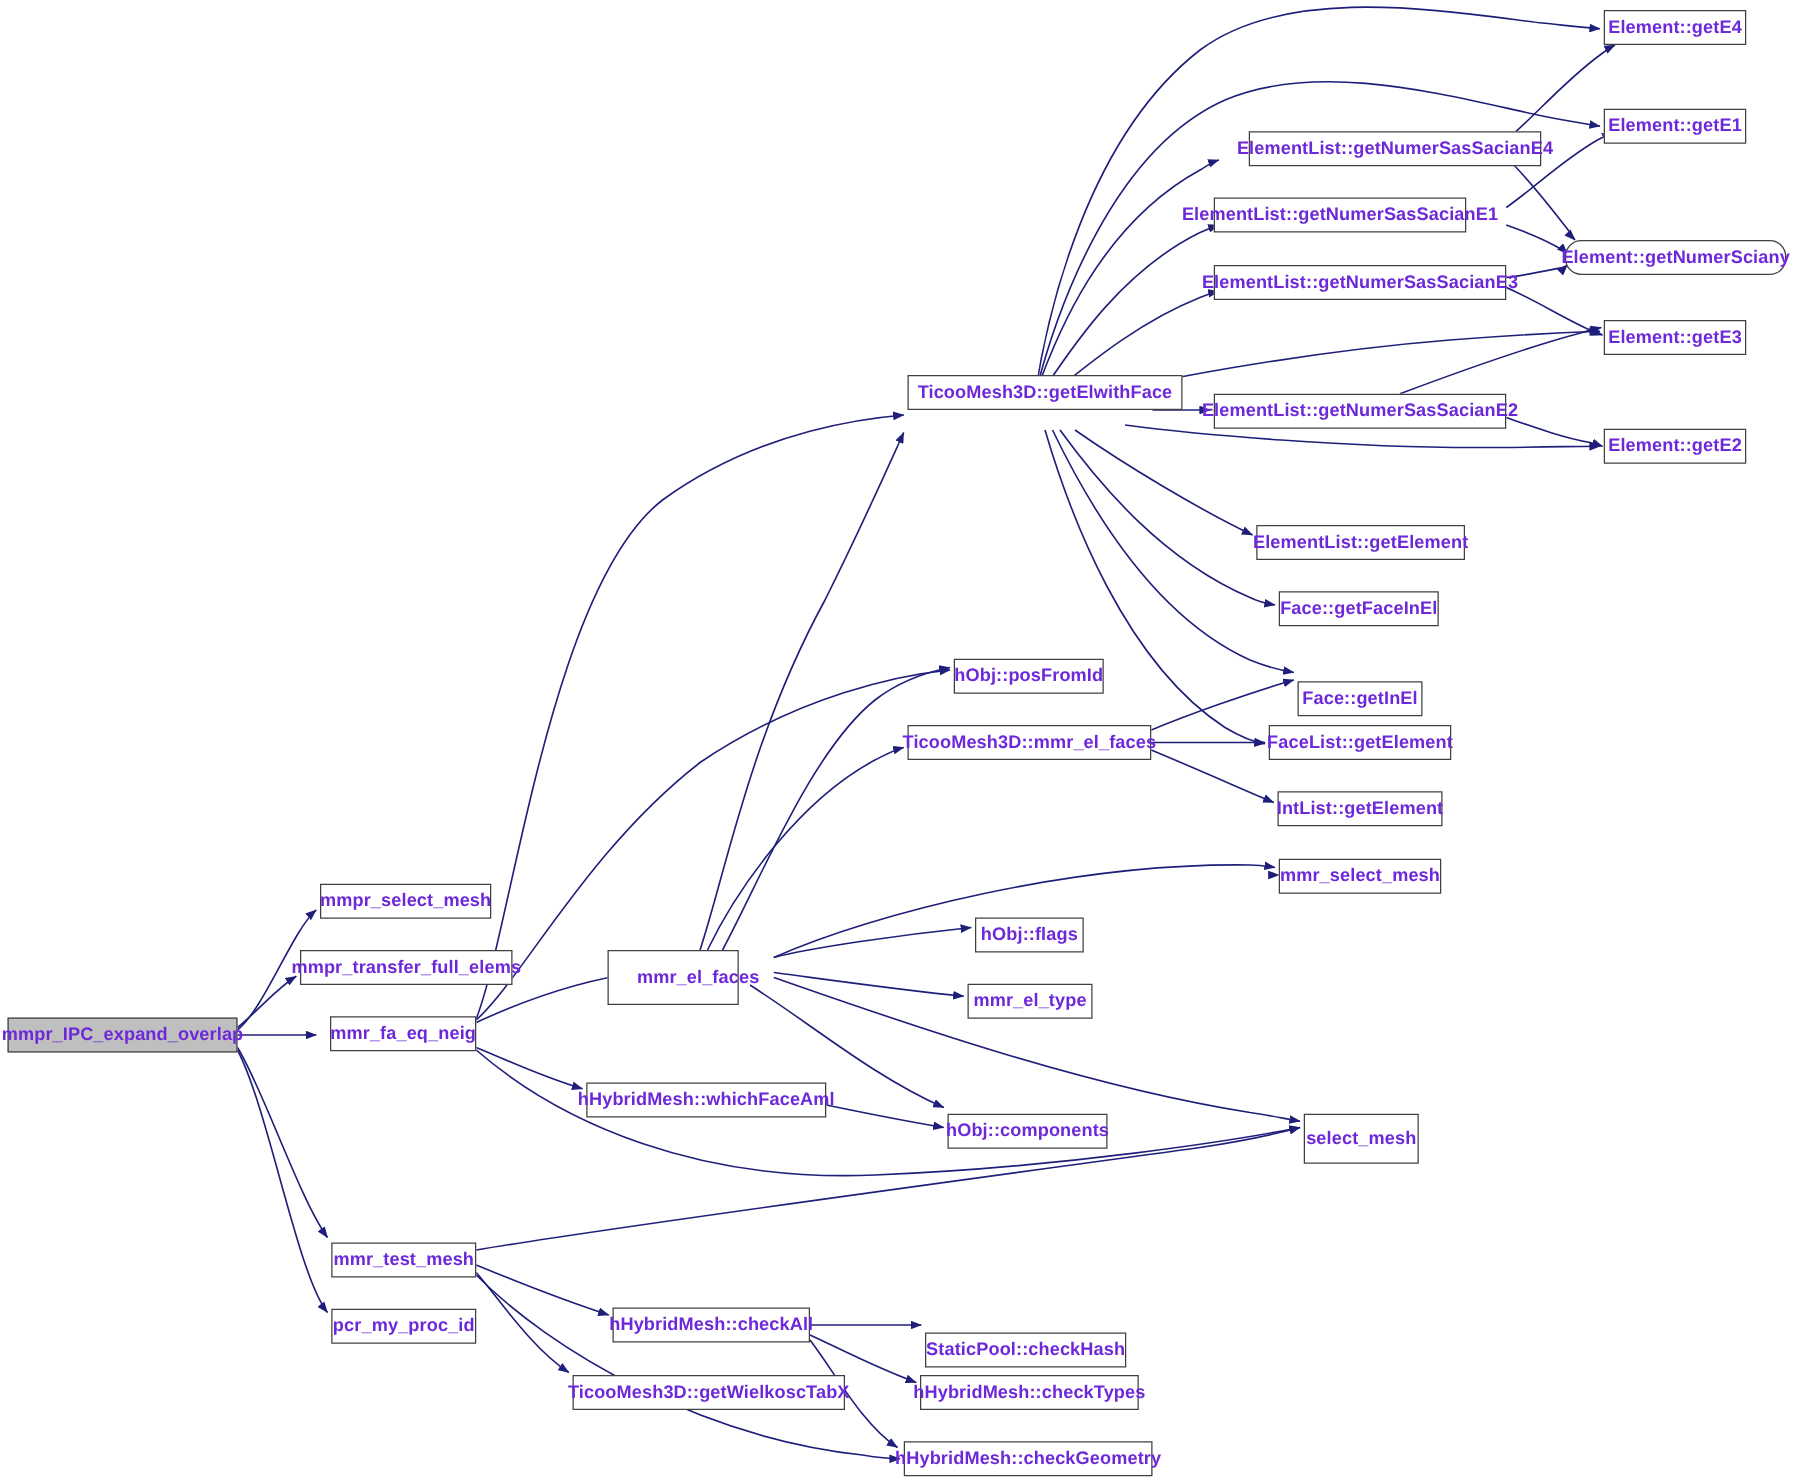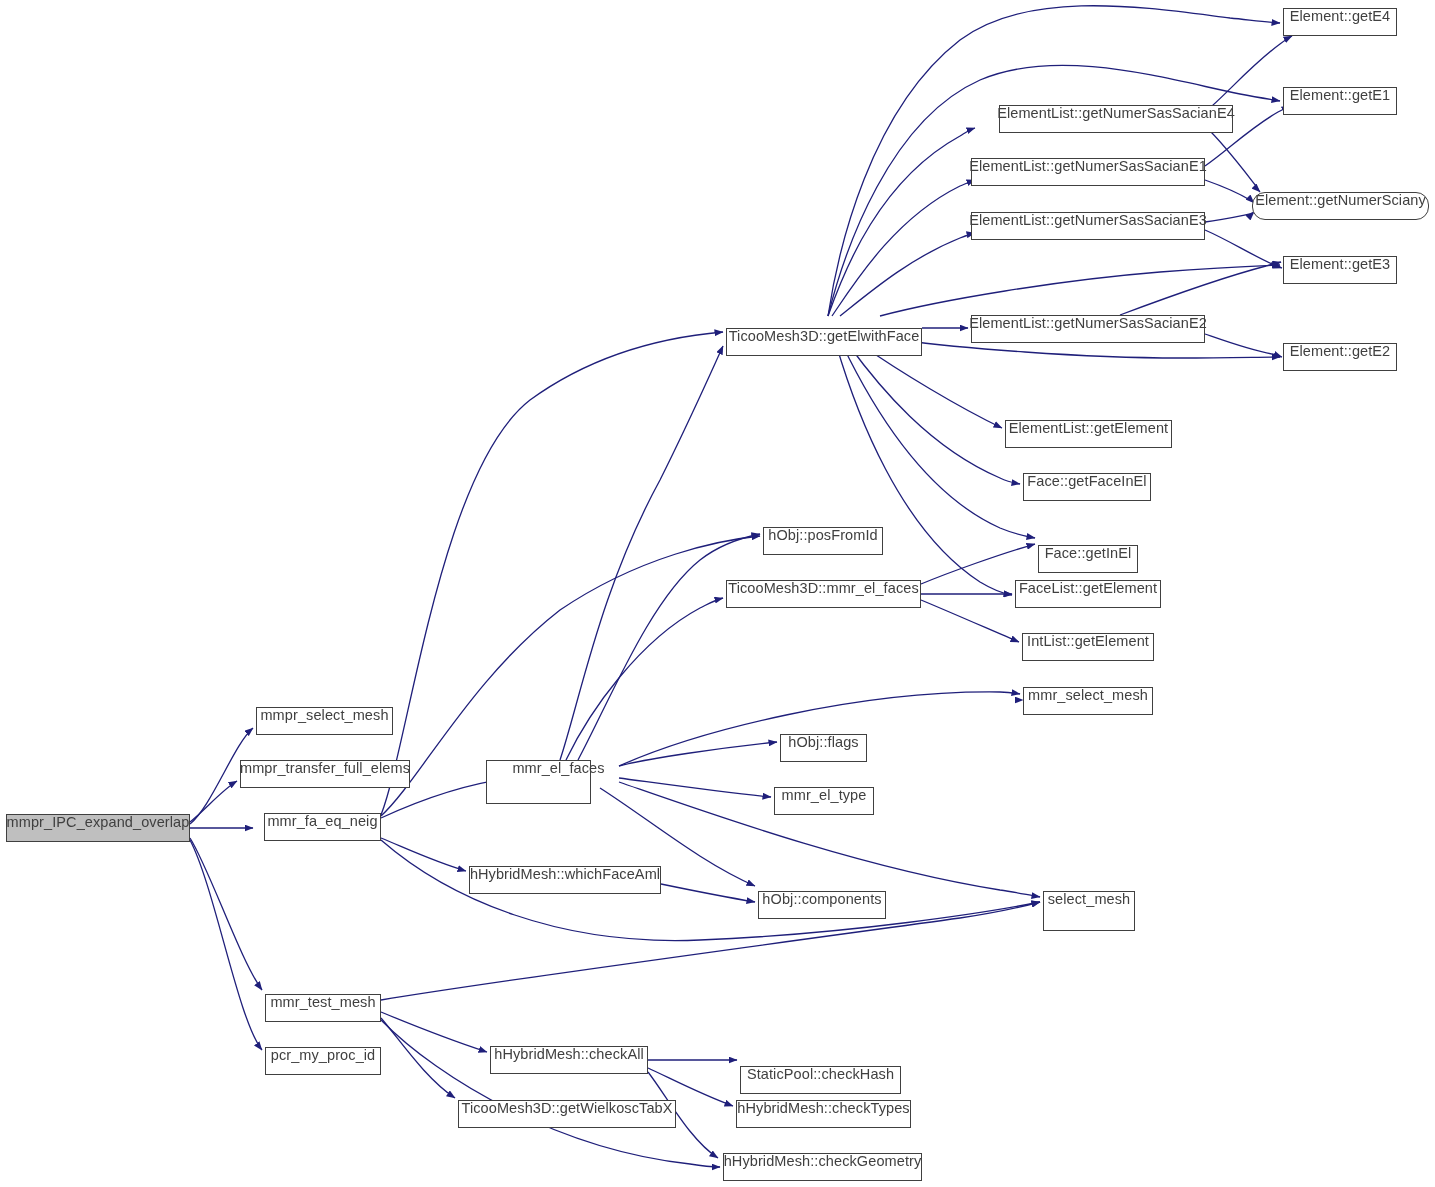--- a/index.html
+++ b/index.html
@@ -21,29 +21,30 @@
     top: 0;
     width: 1435px;
     height: 1187px;
     pointer-events: none;
   }
   .node {
     position: absolute;
     box-sizing: border-box;
     border: 1px solid #404040;
     background: #ffffff;
-    color: #404040;
+    color: #6d28d9;
     font-size: 14.5px;
     line-height: 1;
     display: flex;
-    align-items: flex-start;
+    align-items: center;
     justify-content: center;
     white-space: nowrap;
     letter-spacing: 0.1px;
     z-index: 5;
+    font-weight: bold;
   }
   .node.highlight {
     background: #bfbfbf;
   }
   .node-label {
     display: block;
     padding: 0 6px;
   }
 </style>
 </head>
@@ -132,21 +133,21 @@
     </div>
     <div class="node" style="left: 469px; top: 866px; width: 192px; height: 28px;">
       <span class="node-label">hHybridMesh::whichFaceAml</span>
     </div>
     <div class="node" style="left: 490px; top: 1046px; width: 158px; height: 28px;">
       <span class="node-label">hHybridMesh::checkAll</span>
     </div>
     <div class="node" style="left: 458px; top: 1100px; width: 218px; height: 28px;">
       <span class="node-label">TicooMesh3D::getWielkoscTabX</span>
     </div>
-    <div class="node" style="left: 726px; top: 328px; width: 196px; height: 28px;">
+    <div class="node" style="left: 726px; top: 300px; width: 220px; height: 28px;">
       <span class="node-label">TicooMesh3D::getElwithFace</span>
     </div>
     <div class="node" style="left: 763px; top: 527px; width: 120px; height: 28px;">
       <span class="node-label">hObj::posFromId</span>
     </div>
     <div class="node" style="left: 726px; top: 580px; width: 195px; height: 28px;">
       <span class="node-label">TicooMesh3D::mmr_el_faces</span>
     </div>
     <div class="node" style="left: 780px; top: 734px; width: 87px; height: 28px;">
       <span class="node-label">hObj::flags</span>
@@ -162,21 +163,21 @@
     </div>
     <div class="node" style="left: 736px; top: 1100px; width: 175px; height: 28px;">
       <span class="node-label">hHybridMesh::checkTypes</span>
     </div>
     <div class="node" style="left: 723px; top: 1153px; width: 199px; height: 28px;">
       <span class="node-label">hHybridMesh::checkGeometry</span>
     </div>
     <div class="node" style="left: 971px; top: 105px; width: 234px; height: 28px; margin-left: 28px;">
       <span class="node-label">ElementList::getNumerSasSacianE4</span>
     </div>
-    <div class="node" style="left: 971px; top: 158px; width: 234px; height: 28px;">
+    <div class="node" style="left: 971px; top: 158px; width: 202px; height: 28px;">
       <span class="node-label">ElementList::getNumerSasSacianE1</span>
     </div>
     <div class="node" style="left: 971px; top: 212px; width: 234px; height: 28px;">
       <span class="node-label">ElementList::getNumerSasSacianE3</span>
     </div>
     <div class="node" style="left: 971px; top: 315px; width: 234px; height: 28px;">
       <span class="node-label">ElementList::getNumerSasSacianE2</span>
     </div>
     <div class="node" style="left: 1005px; top: 420px; width: 167px; height: 28px;">
       <span class="node-label">ElementList::getElement</span>

